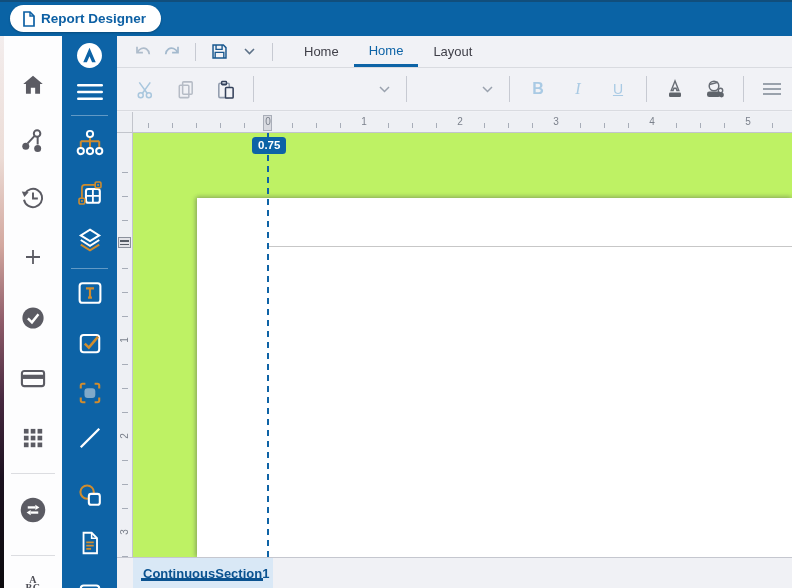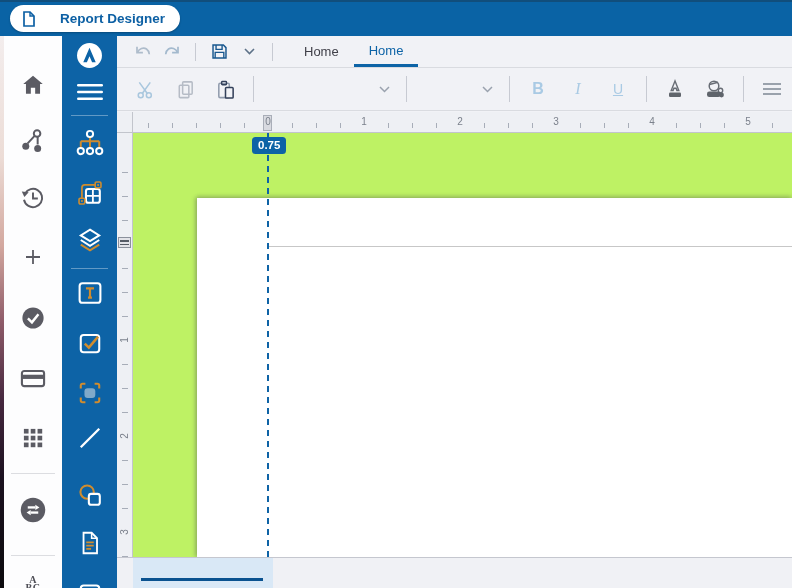--- a/index.html
+++ b/index.html
@@ -3,21 +3,21 @@
 <meta charset="utf-8">
 <style>
   * { margin:0; padding:0; box-sizing:border-box; }
   html,body { width:792px; height:588px; overflow:hidden; }
   body { font-family:"Liberation Sans", sans-serif; background:#f1f2f6; position:relative; }
 
   
   .topbar { position:absolute; left:0; top:0; width:792px; height:36px;
     background:linear-gradient(180deg,#114e7c 0 2px,#0a63a5 2px); }
   .title-pill { position:absolute; left:10px; top:5px; height:27px; background:#fff;
-    border-radius:14px; display:flex; align-items:center; padding:0 15px 0 12px; gap:25px;
+    border-radius:14px; display:flex; align-items:center; padding:0 15px 0 12px; gap:6px;
     box-shadow:0 1px 2px rgba(0,0,0,.25); cursor:pointer; }
   .title-pill span { font-size:13.5px; font-weight:bold; color:#0d60a4; }
 
   
   .edge-strip { position:absolute; left:0; top:36px; width:4px; height:552px;
     background:linear-gradient(180deg,#f3eded 0%,#ecdcd6 22%,#d3a89f 38%,#8d5a68 52%,#46283f 66%,#1c1220 80%,#0b0a0d 100%); }
 
   
   .rail-left { position:absolute; left:4px; top:36px; width:58px; height:552px; background:#fdfdfe; overflow:hidden; }
   .rail-left .ritem { position:absolute; left:50%; transform:translate(-50%,-50%); width:34px; height:34px;
@@ -292,20 +292,21 @@
     <div class="icon-btn">
       <svg width="11" height="7" viewBox="0 0 11 7">
           <path d="M1 1l4.5 4.5L10 1" fill="none" stroke="#5e7globalThis" stroke-width="1.6"></path>
           <path d="M1 1l4.5 4.5L10 1" fill="none" stroke="#5e7288" stroke-width="1.6"></path>
         </svg>
     </div>
     <div class="vsep"></div>
     <div class="nav-tabs">
       <div class="nav-tab">Home</div>
       <div class="nav-tab active">Home</div>
+      <div class="nav-tab">Layout</div>
     </div>
   </div>
   <div class="tb-row2">
     <div class="fmt-btn">
       <svg width="21" height="21" viewBox="0 0 22 22">
         <circle cx="6" cy="17" r="2.6" fill="none" stroke="#a9c7de" stroke-width="1.6"></circle>
         <circle cx="14.5" cy="17" r="2.6" fill="none" stroke="#a9c7de" stroke-width="1.6"></circle>
         <path d="M7.8 15 16 3.5M12.7 15 4.5 3.5" fill="none" stroke="#a9c7de" stroke-width="1.6"></path>
       </svg>
     </div>
@@ -430,15 +431,16 @@
 <div class="design-canvas">
   <div class="page"></div>
   <div class="page-line"></div>
   <div class="margin-guide"></div>
   <div class="margin-badge">0.75</div>
 </div>
 
 <div class="section-bar">
   <div class="section-corner"></div>
   <div class="section-tab">
+    <span class="lbl">ContinuousSection1</span>
     <span class="underline"></span>
   </div>
 </div>
 
 </body></html>

